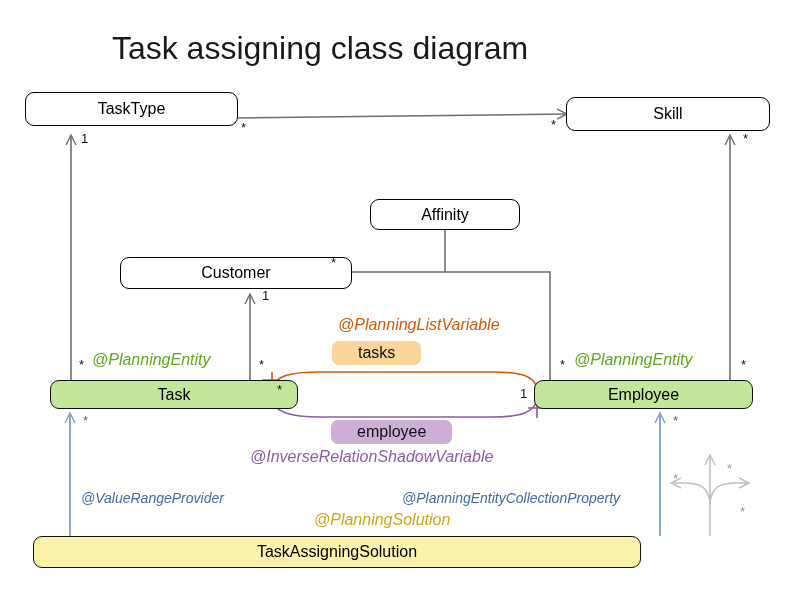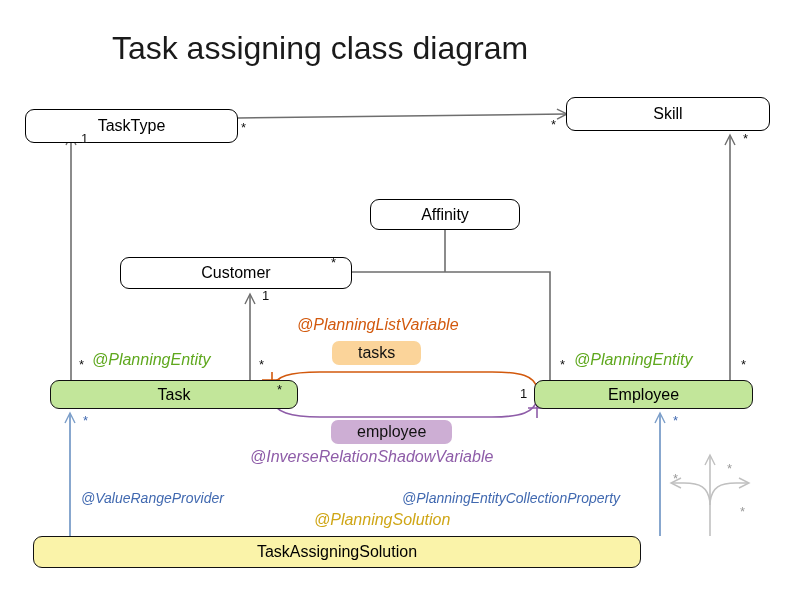--- a/index.html
+++ b/index.html
@@ -55,21 +55,21 @@
     border-color: #111111;
   }
   .anno {
     position: absolute;
     font-style: italic;
     font-size: 16px;
     white-space: nowrap;
     z-index: 5;
   }
   .anno.entity-anno { color: #5fa81e; }
-  .anno.list-var    { color: #d2590d; }
+  .anno.list-var    { color: #d2590d; margin-left: 41px; }
   .anno.shadow-var  { color: #8e5ca8; }
   .anno.solution-anno { color: #cfa616; }
   .anno.blue-anno   { color: #4169b0; font-size: 14px; }
   .field-label {
     position: absolute;
     font-size: 16px;
     color: #111111;
     white-space: nowrap;
     padding: 3px 26px;
     border-radius: 7px;
@@ -134,21 +134,21 @@
     <line x1="660" y1="536" x2="660" y2="414" stroke="#7b9ec9" stroke-width="1.8" marker-end="url(#arrow-blue)"></line>
 
     <line x1="710" y1="536" x2="710" y2="500" stroke="#c0c0c0" stroke-width="1.6"></line>
     <line x1="710" y1="505" x2="710" y2="456" stroke="#c0c0c0" stroke-width="1.6" marker-end="url(#arrow-lgray)"></line>
     <path d="M710,502 C708,487 700,483 684,483 L672,483" fill="none" stroke="#c0c0c0" stroke-width="1.6" marker-end="url(#arrow-lgray)"></path>
     <path d="M710,502 C712,487 720,483 736,483 L748,483" fill="none" stroke="#c0c0c0" stroke-width="1.6" marker-end="url(#arrow-lgray)"></path>
   </svg>
 
   <div class="diagram-title">Task assigning class diagram</div>
 
-  <div class="uml-class" style="left:25px; top:109px; width:213px; height:34px;justify-content:center;">
+  <div class="uml-class" style="left:25px; top:92px; width:213px; height:34px;justify-content:center;">
     <span>TaskType</span>
   </div>
 
   <div class="uml-class" style="left:566px; top:97px; width:204px; height:34px;">
     <span>Skill</span>
   </div>
 
   <div class="uml-class" style="left:370px; top:199px; width:150px; height:31px;">
     <span>Affinity</span>
   </div>

